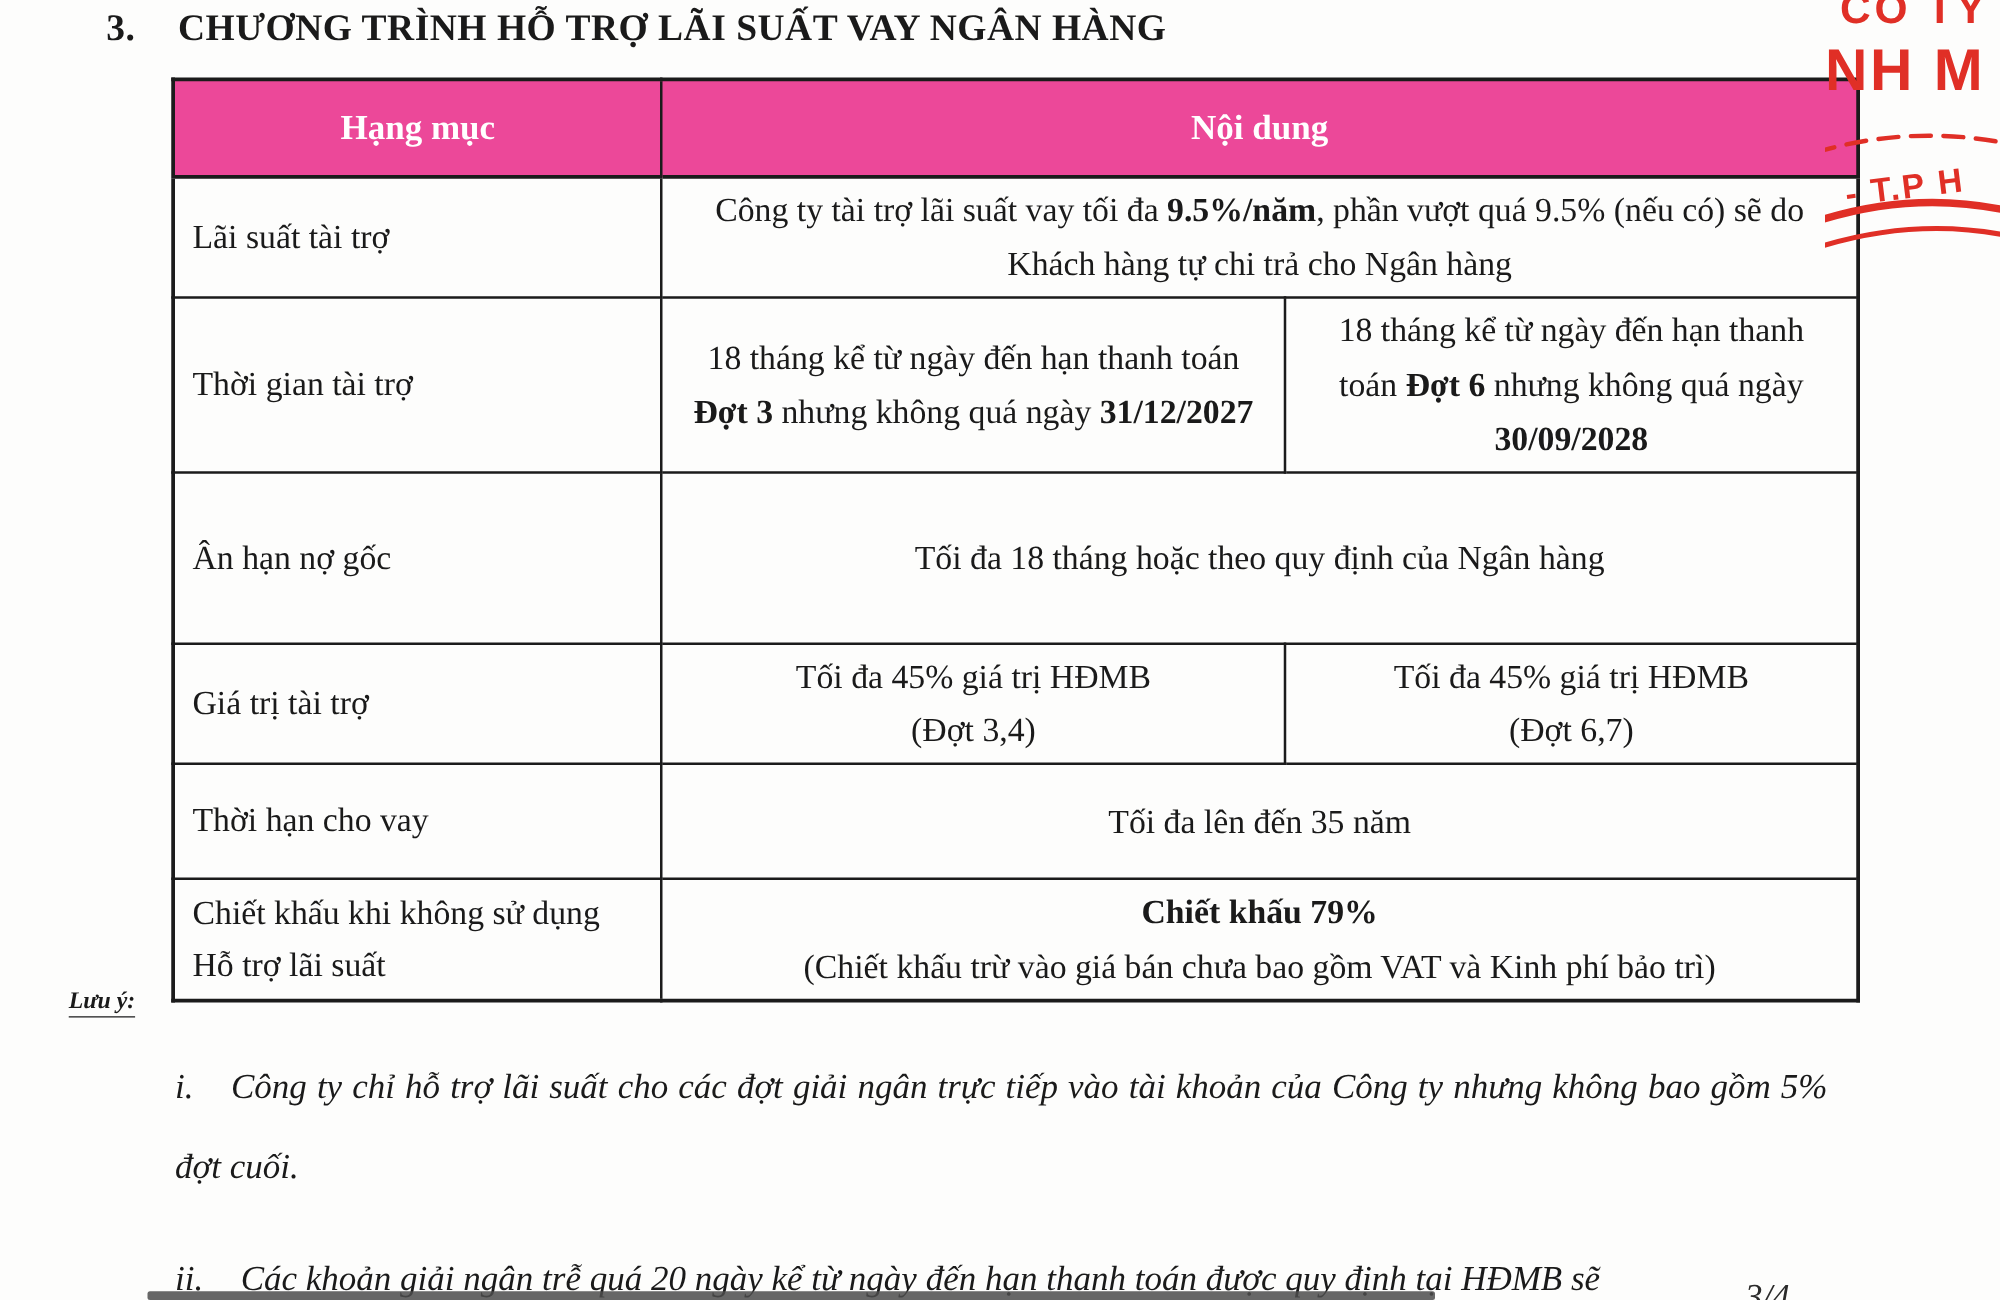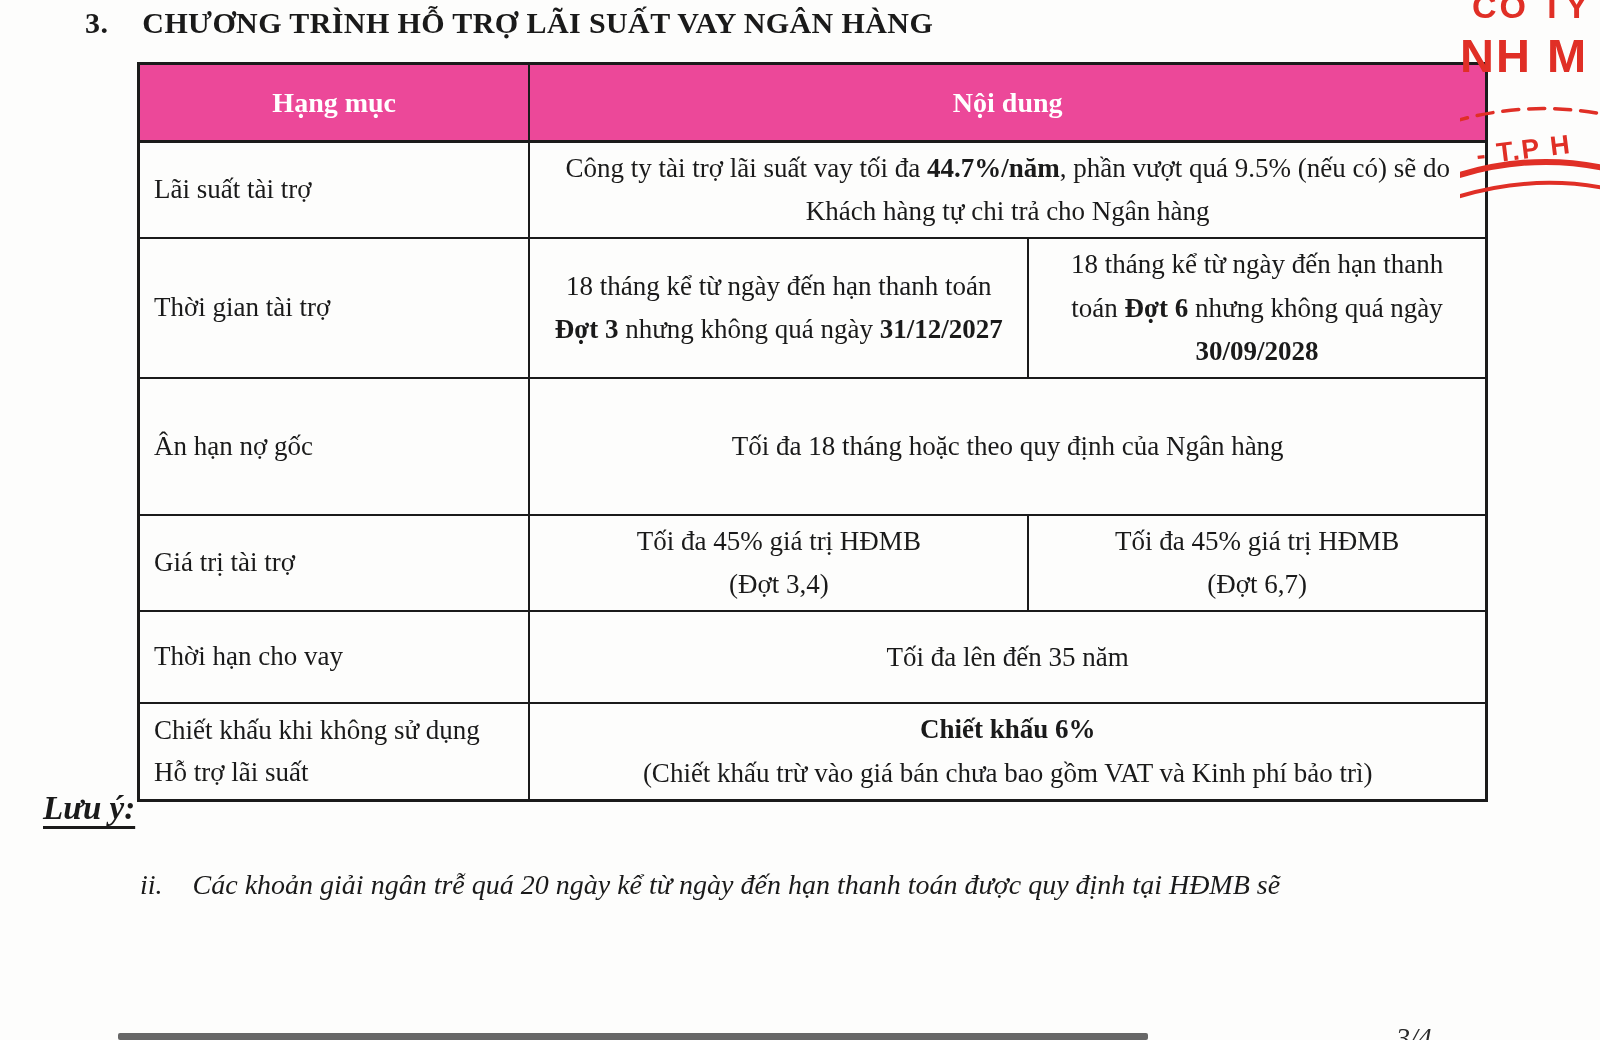--- a/index.html
+++ b/index.html
@@ -58,23 +58,23 @@
   }
   .loan-table td.center {
     text-align: center;
     line-height: 1.6;
     padding-left: 16px; padding-right: 16px;
   }
 
   
   .notes { position: absolute; left: 0; top: 790px; width: 1475px; }
   .notes-title {
-    margin-left: 43px;
+    margin-left: 55px;
     font-style: italic; font-weight: bold;
-    font-size: 33px;
+    font-size: 19px;
     text-decoration: underline;
     text-underline-offset: 7px;
   }
   .note-item {
     margin: 26px 0 0 140px;
     width: 1322px;
     font-style: italic;
     font-size: 28px;
     line-height: 64px;
     text-align: justify;
@@ -118,21 +118,21 @@
     </colgroup>
     <thead>
       <tr>
         <th>Hạng mục</th>
         <th colspan="2">Nội dung</th>
       </tr>
     </thead>
     <tbody>
       <tr>
         <td class="label">Lãi suất tài trợ</td>
-        <td class="center" colspan="2"><span>Công ty tài trợ lãi suất vay tối đa </span><b>44.7%/năm</b><span>, phần vượt quá 9.5% (nếu có) sẽ do Khách hàng tự chi trả cho Ngân hàng</span></td>
+        <td class="center" colspan="2"><span>Công ty tài trợ lãi suất vay tối đa </span><b>9.5%/năm</b><span>, phần vượt quá 9.5% (nếu có) sẽ do Khách hàng tự chi trả cho Ngân hàng</span></td>
       </tr>
       <tr>
         <td class="label">Thời gian tài trợ</td>
         <td class="center"><span>18 tháng kể từ ngày đến hạn thanh toán </span><b>Đợt 3</b><span> nhưng không quá ngày </span><b>31/12/2027</b></td>
         <td class="center"><span>18 tháng kể từ ngày đến hạn thanh toán </span><b>Đợt 6</b><span> nhưng không quá ngày </span><b>30/09/2028</b></td>
       </tr>
       <tr>
         <td class="label">Ân hạn nợ gốc</td>
         <td class="center" colspan="2"><span>Tối đa 18 tháng hoặc theo quy định của Ngân hàng</span></td>
       </tr>
@@ -140,27 +140,28 @@
         <td class="label">Giá trị tài trợ</td>
         <td class="center"><span>Tối đa 45% giá trị HĐMB</span><br><span>(Đợt 3,4)</span></td>
         <td class="center"><span>Tối đa 45% giá trị HĐMB</span><br><span>(Đợt 6,7)</span></td>
       </tr>
       <tr>
         <td class="label">Thời hạn cho vay</td>
         <td class="center" colspan="2"><span>Tối đa lên đến 35 năm</span></td>
       </tr>
       <tr>
         <td class="label">Chiết khấu khi không sử dụng Hỗ trợ lãi suất</td>
-        <td class="center" colspan="2"><b>Chiết khấu 6%</b><br><span>(Chiết khấu trừ vào giá bán chưa bao gồm VAT và Kinh phí bảo trì)</span></td>
+        <td class="center" colspan="2"><b>Chiết khấu 79%</b><br><span>(Chiết khấu trừ vào giá bán chưa bao gồm VAT và Kinh phí bảo trì)</span></td>
       </tr>
     </tbody>
   </table>
 
   <div class="notes">
     <div class="notes-title">Lưu ý:</div>
+    <p class="note-item"><span class="marker">i.</span><span>Công ty chỉ hỗ trợ lãi suất cho các đợt giải ngân trực tiếp vào tài khoản của Công ty nhưng không bao gồm 5% đợt cuối.</span></p>
     <p class="note-item"><span class="marker">ii.</span><span>Các khoản giải ngân trễ quá 20 ngày kể từ ngày đến hạn thanh toán được quy định tại HĐMB sẽ</span></p>
   </div>
 
   <div class="stamp">
     <svg width="140" height="210" viewBox="0 0 140 210" xmlns="http://www.w3.org/2000/svg" font-family="Liberation Sans, sans-serif">
       <g fill="#e02f26" stroke="none">
         <text x="12" y="18" font-size="34" font-weight="bold" letter-spacing="3">CÔ TY</text>
         <text x="0" y="72" font-size="47" font-weight="bold" letter-spacing="2">NH M</text>
       </g>
       <g stroke="#e02f26" fill="none" stroke-linecap="round">

